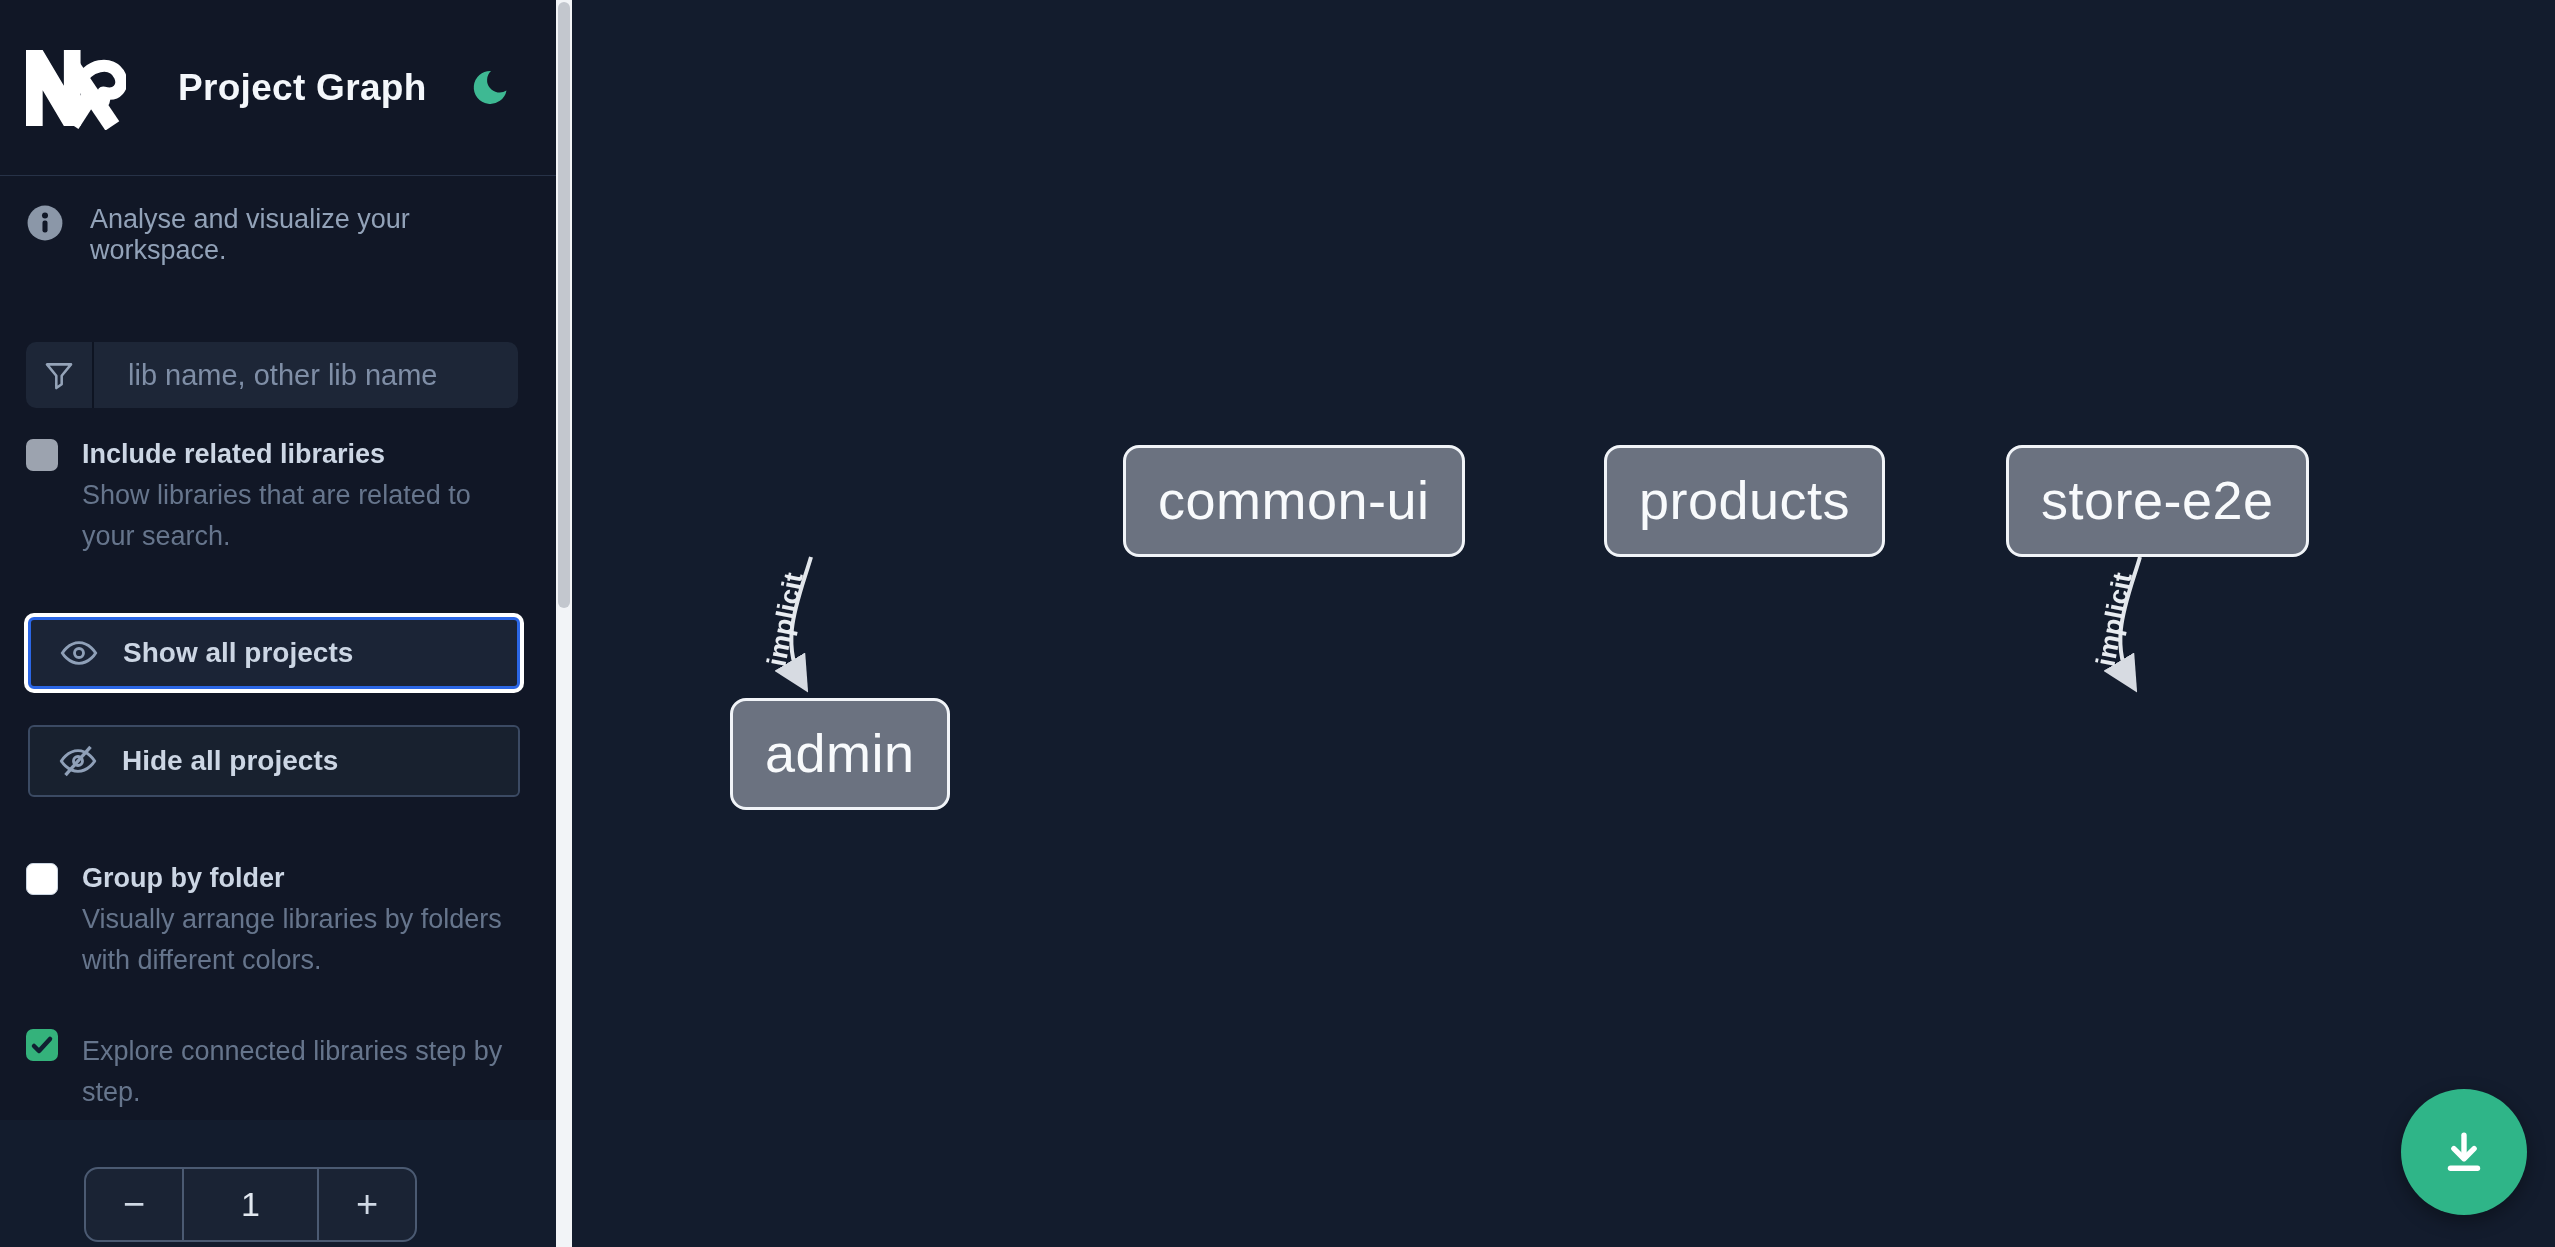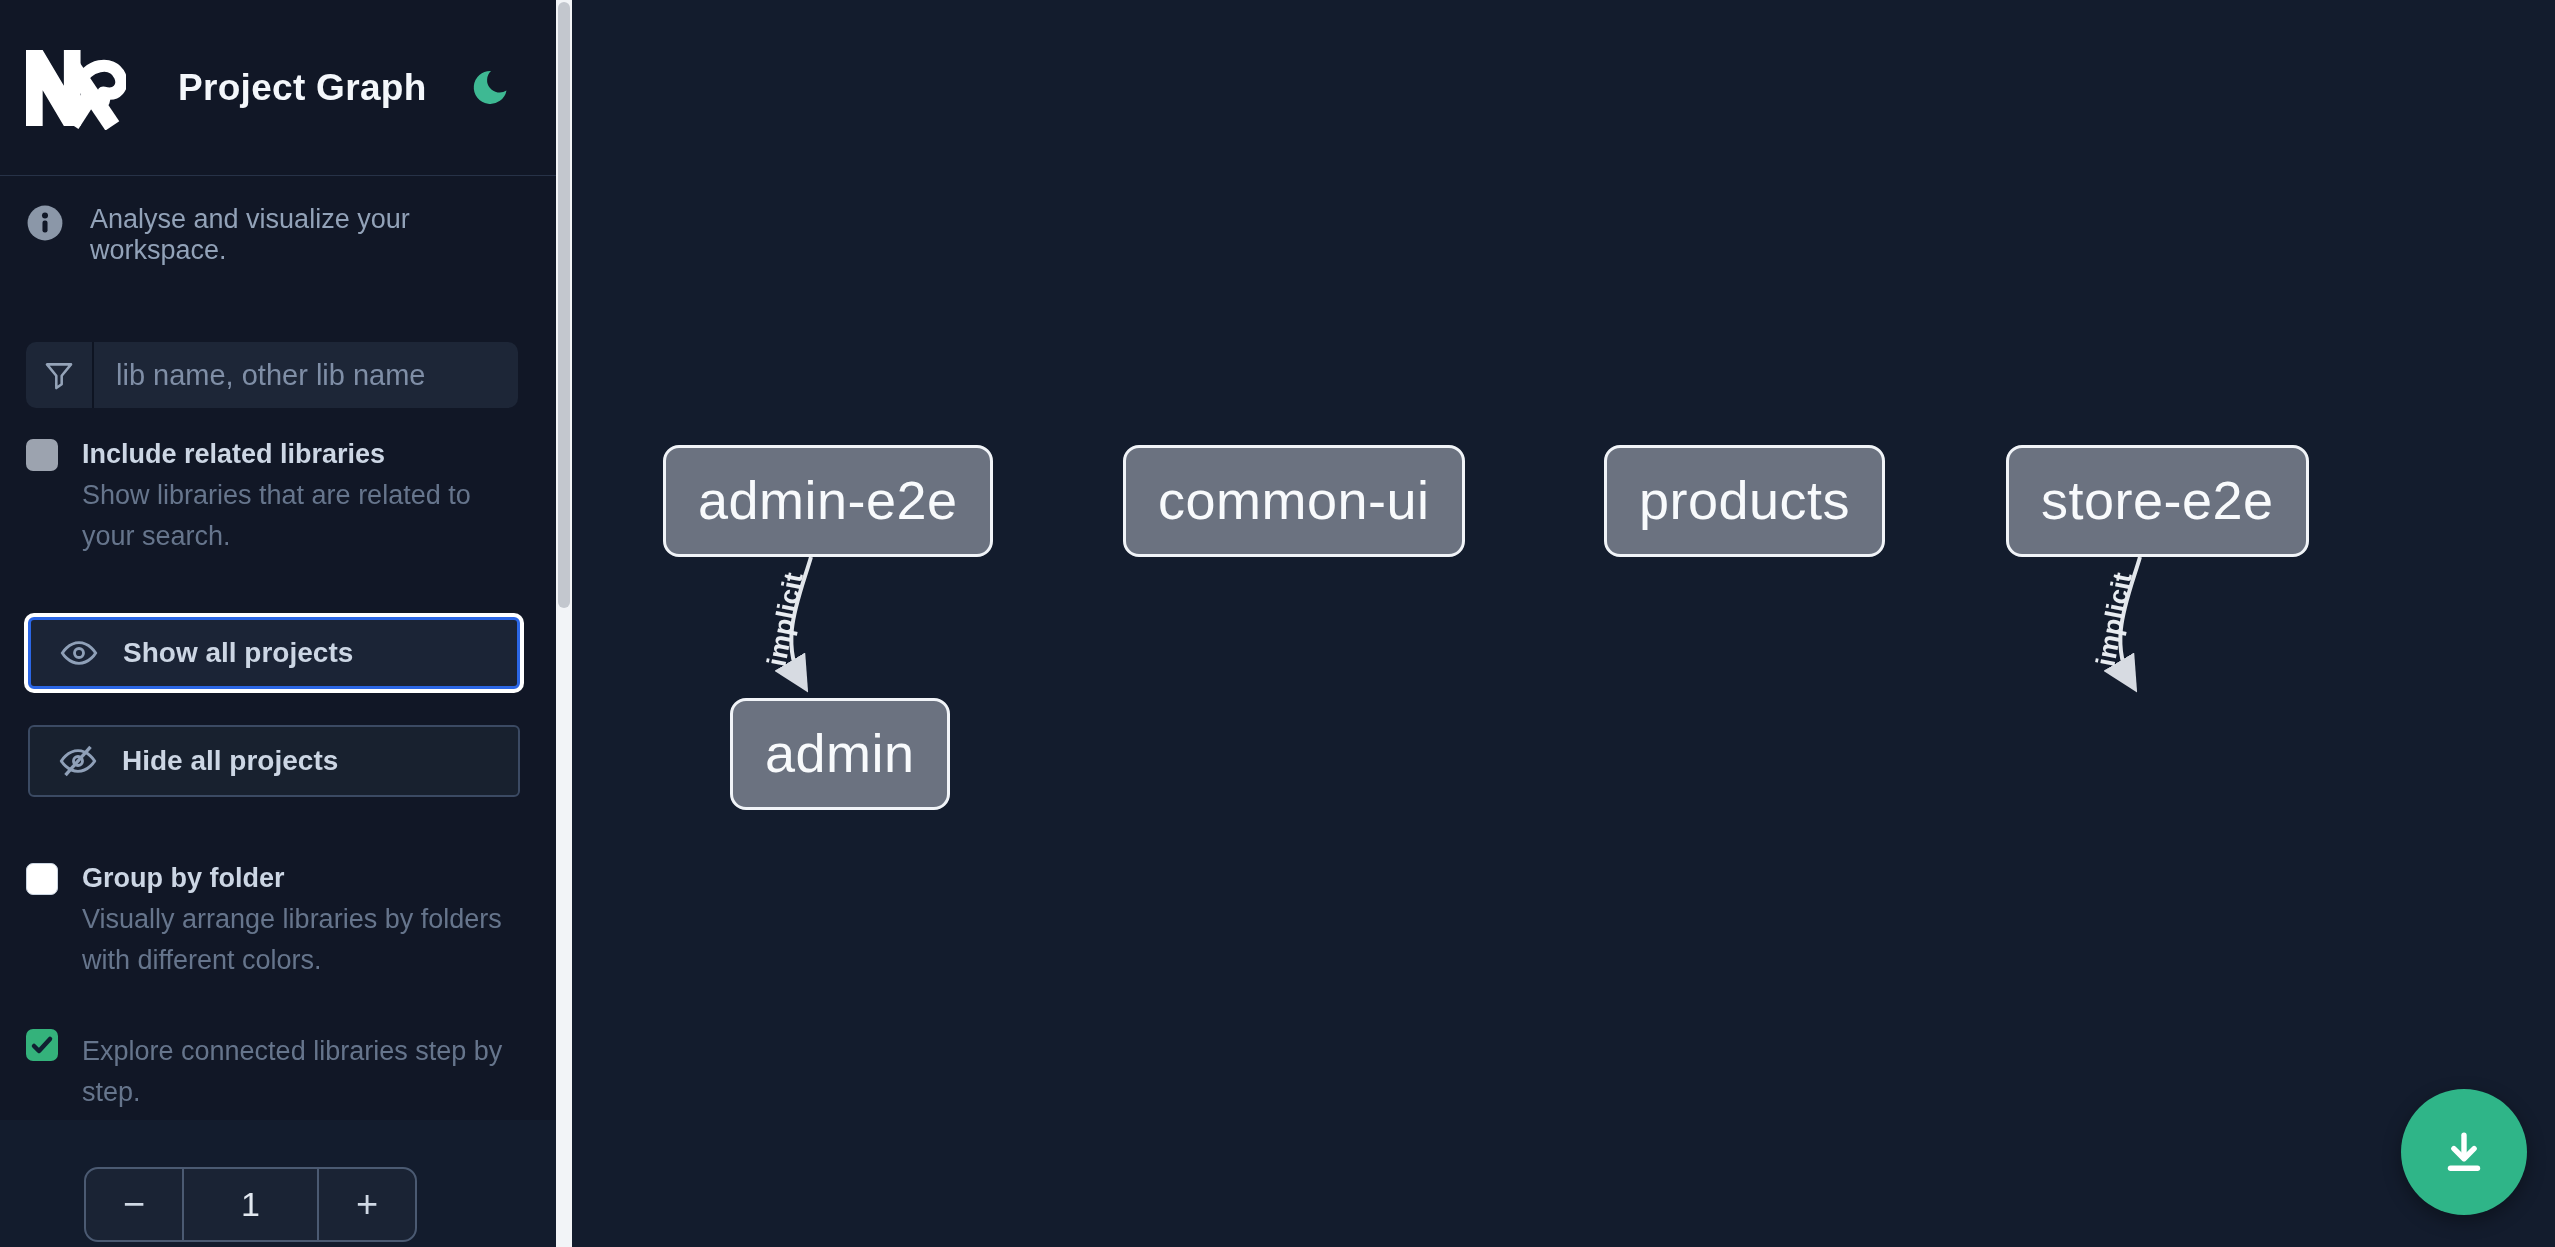--- a/index.html
+++ b/index.html
@@ -11,21 +11,21 @@
   
   .sidebar{position:absolute;left:0;top:0;width:556px;height:1120px;background:#111726;}
   .sb-header{height:176px;border-bottom:1px solid #273247;display:flex;align-items:center;padding:0 26px;box-sizing:border-box;}
   .logo{width:100px;height:84px;flex:0 0 auto;}
   .app-title{margin-left:52px;font-size:37px;font-weight:700;color:#f4f7fb;letter-spacing:.3px;}
   .theme-toggle{margin-left:38px;width:44px;height:44px;cursor:pointer;}
   .info-row{margin:28px 26px 0;display:flex;gap:26px;color:#92a2b8;font-size:27px;}
   .info-icon{width:38px;height:38px;flex:0 0 auto;}
   .filter-box{margin:76px 26px 0;height:66px;width:492px;background:#1d2637;border-radius:10px;display:flex;align-items:center;overflow:hidden;}
   .filter-icon-cell{width:66px;height:100%;display:flex;align-items:center;justify-content:center;border-right:2px solid #0e1422;flex:0 0 auto;}
-  .filter-input{flex:1;height:100%;background:transparent;border:none;outline:none;color:#cbd5e1;font-size:29px;padding:0 22px;font-family:"Liberation Sans",sans-serif;}
+  .filter-input{flex:1;height:100%;background:transparent;border:none;outline:none;color:#cbd5e1;font-size:29px;padding:0 22px;font-family:"Liberation Sans",sans-serif;margin-left:12px;}
   .filter-input::placeholder{color:#7f8ea6;opacity:1;}
   .opt{display:flex;align-items:flex-start;margin:0 26px;cursor:pointer;}
   .opt.first{margin-top:29px;}
   .opt.group{margin-top:64px;}
   .opt.prox{margin-top:46px;}
   .checkbox{width:32px;height:32px;border-radius:7px;flex:0 0 auto;margin-top:2px;position:relative;}
   .cb-gray{background:#9ca3af;}
   .cb-white{background:#ffffff;border:1px solid #cbd5e1;box-sizing:border-box;}
   .cb-green{background:#34b27b;}
   .cb-green svg{position:absolute;left:4px;top:4px;}
@@ -160,21 +160,20 @@
     <g>
       <path d="M239 557 C227 598 206 642 231 684" fill="none" stroke="#e2e6eb" stroke-width="4" marker-end="url(#arrow)"></path>
       <text class="edge-label" transform="translate(222,621) rotate(-79)">implicit</text>
     </g>
     <g>
       <path d="M1568 557 C1556 598 1535 642 1560 684" fill="none" stroke="#e2e6eb" stroke-width="4" marker-end="url(#arrow)"></path>
       <text class="edge-label" transform="translate(1551,621) rotate(-79)">implicit</text>
     </g>
   </svg>
 
-  <div class="gnode n0">admin-e2e</div>
   <div class="gnode n1">common-ui</div>
   <div class="gnode n2">products</div>
   <div class="gnode n3">store-e2e</div>
   <div class="gnode n4">admin</div>
 
   <div class="fab">
     <svg width="54" height="54" viewBox="0 0 24 24" fill="none" stroke="#ffffff" stroke-width="2.4" stroke-linecap="round" stroke-linejoin="round">
       <path d="M12 4.5 v9.5"></path>
       <path d="M7.5 10.5 L12 15 l4.5 -4.5"></path>
       <path d="M6 19.2 h12"></path>

